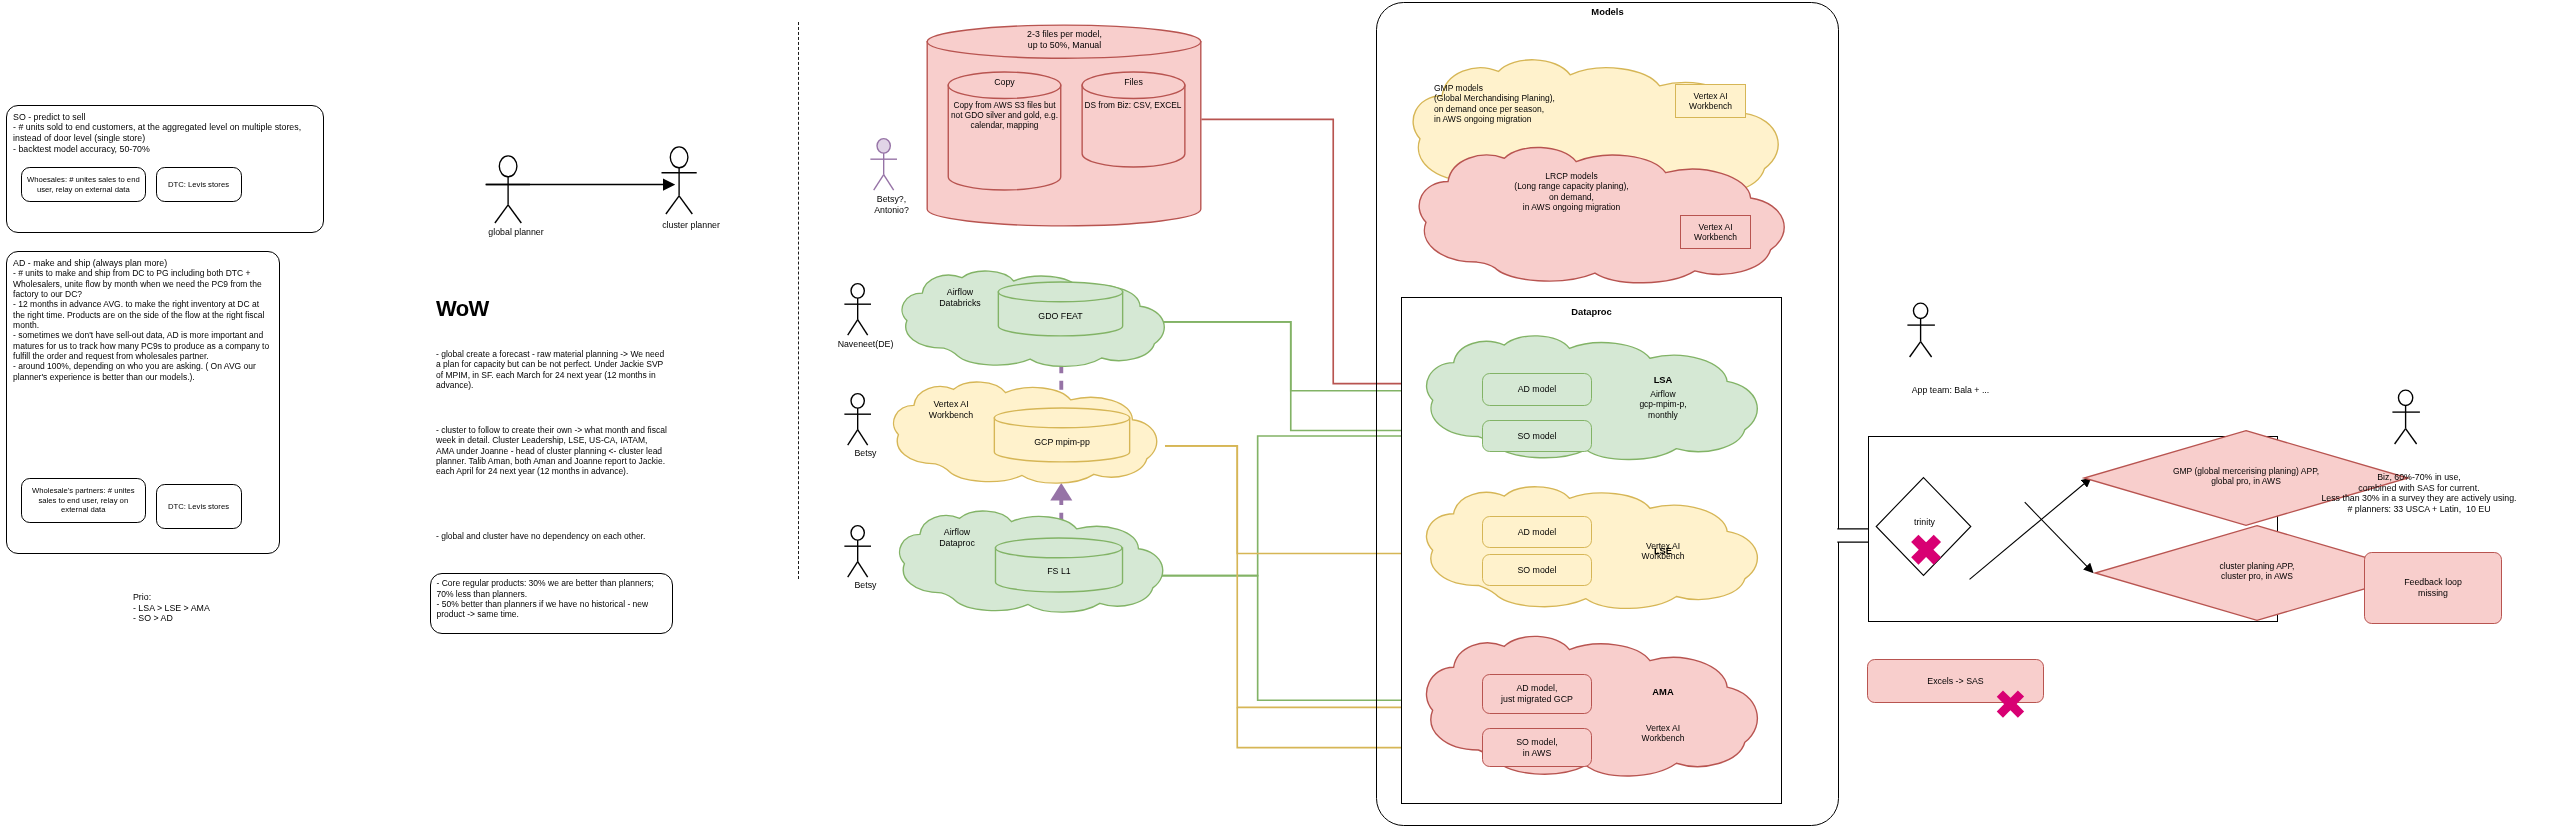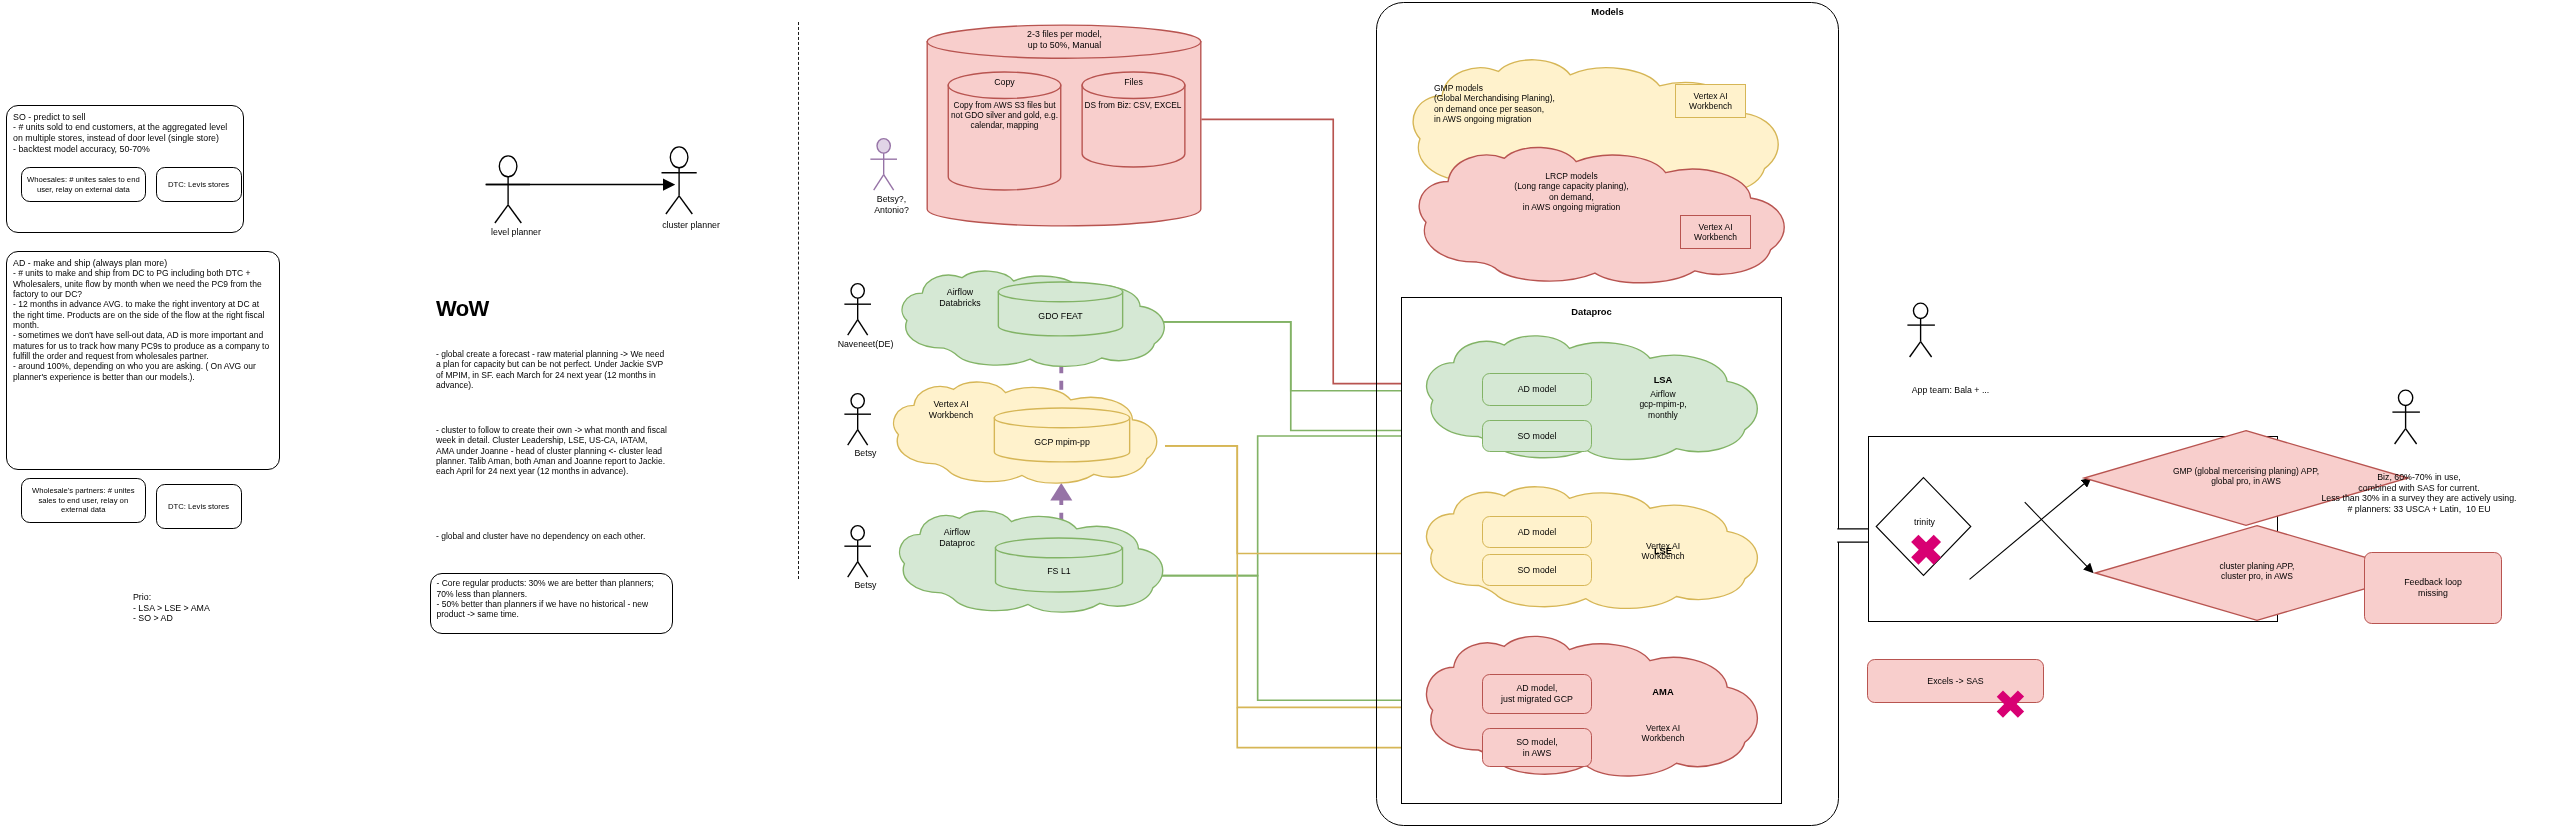--- a/index.html
+++ b/index.html
@@ -18,29 +18,29 @@
         display:flex;align-items:center;justify-content:center;text-align:center;}
   .plain-rect{border:1.4px solid #000;background:#fff;}
   .sq-lbl{border-width:1.4px;border-style:solid;display:flex;align-items:center;
           justify-content:center;text-align:center;}
   svg{overflow:visible;display:block;}
   .bold{font-weight:bold;}
 </style>
 </head>
 <body>
 
-<div class="abs note" style="left:5.5px;top:105px;width:238px;height:128px;">
+<div class="abs note" style="left:5.5px;top:105px;width:318px;height:128px;">
   <div class="txt" style="font-size:8.8px;">SO - predict to sell</div>
   <div class="txt" style="font-size:8.8px;">- # units sold to end customers, at the aggregated level on multiple stores, instead of door level (single store)
 - backtest model accuracy, 50-70%</div>
   <div class="abs subnote txt" style="left:14.3px;top:61px;width:125px;height:35px;font-size:7.7px;padding:1.1px 3.3px;">Whoesales: # unites sales to end user, relay on external data</div>
   <div class="abs subnote txt" style="left:149px;top:61px;width:86px;height:35px;font-size:7.7px;padding:1.1px 3.3px;">DTC: Levis stores</div>
 </div>
 
-<div class="abs note" style="left:5.5px;top:251px;width:274px;height:219px;">
+<div class="abs note" style="left:5.5px;top:251px;width:274px;height:303px;">
   <div class="txt" style="font-size:8.8px;">AD - make and ship (always plan more)</div>
   <div class="txt" style="font-size:8.5px;">- # units to make and ship from DC to PG including both DTC + Wholesalers, unite flow by month when we need the PC9 from the factory to our DC?
 - 12 months in advance AVG. to make the right inventory at DC at the right time. Products are on the side of the flow at the right fiscal month.
 - sometimes we don't have sell-out data, AD is more important and matures for us to track how many PC9s to produce as a company to fulfill the order and request from wholesales partner.
 - around 100%, depending on who you are asking. ( On AVG our planner's experience is better than our models.).</div>
   <div class="abs subnote txt" style="left:14.3px;top:226px;width:125px;height:45px;font-size:7.7px;padding:1.1px 3.3px;">Wholesale's partners: # unites sales to end user, relay on external data</div>
   <div class="abs subnote txt" style="left:149px;top:232px;width:86px;height:45px;font-size:7.7px;padding:1.1px 3.3px;">DTC: Levis stores</div>
 </div>
 
 <div class="abs txt" style="left:133px;top:592px;width:165px;font-size:8.8px;">Prio:
@@ -49,21 +49,21 @@
 
 <div class="abs" style="left:485px;top:154px;width:66px;height:72px;">
   <svg width="66" height="72" viewBox="0 0 120 130">
     <ellipse cx="42" cy="22" rx="16" ry="19" fill="#fff" stroke="#000" stroke-width="2.5"></ellipse>
     <line x1="2" y1="55" x2="82" y2="55" stroke="#000" stroke-width="2.5"></line>
     <line x1="42" y1="41" x2="42" y2="92" stroke="#000" stroke-width="2.5"></line>
     <line x1="42" y1="92" x2="18" y2="125" stroke="#000" stroke-width="2.5"></line>
     <line x1="42" y1="92" x2="66" y2="125" stroke="#000" stroke-width="2.5"></line>
   </svg>
 </div>
-<div class="abs txt" style="left:472px;top:227px;width:88px;font-size:8.8px;text-align:center;">level planner</div>
+<div class="abs txt" style="left:472px;top:227px;width:88px;font-size:8.8px;text-align:center;">global planner</div>
 
 <div class="abs" style="left:656px;top:145px;width:66px;height:83px;">
   <svg width="66" height="83" viewBox="0 0 120 150">
     <ellipse cx="42" cy="22" rx="16" ry="19" fill="#fff" stroke="#000" stroke-width="2.5"></ellipse>
     <line x1="10" y1="50" x2="74" y2="50" stroke="#000" stroke-width="2.5"></line>
     <line x1="42" y1="41" x2="42" y2="92" stroke="#000" stroke-width="2.5"></line>
     <line x1="42" y1="92" x2="18" y2="125" stroke="#000" stroke-width="2.5"></line>
     <line x1="42" y1="92" x2="66" y2="125" stroke="#000" stroke-width="2.5"></line>
   </svg>
 </div>

